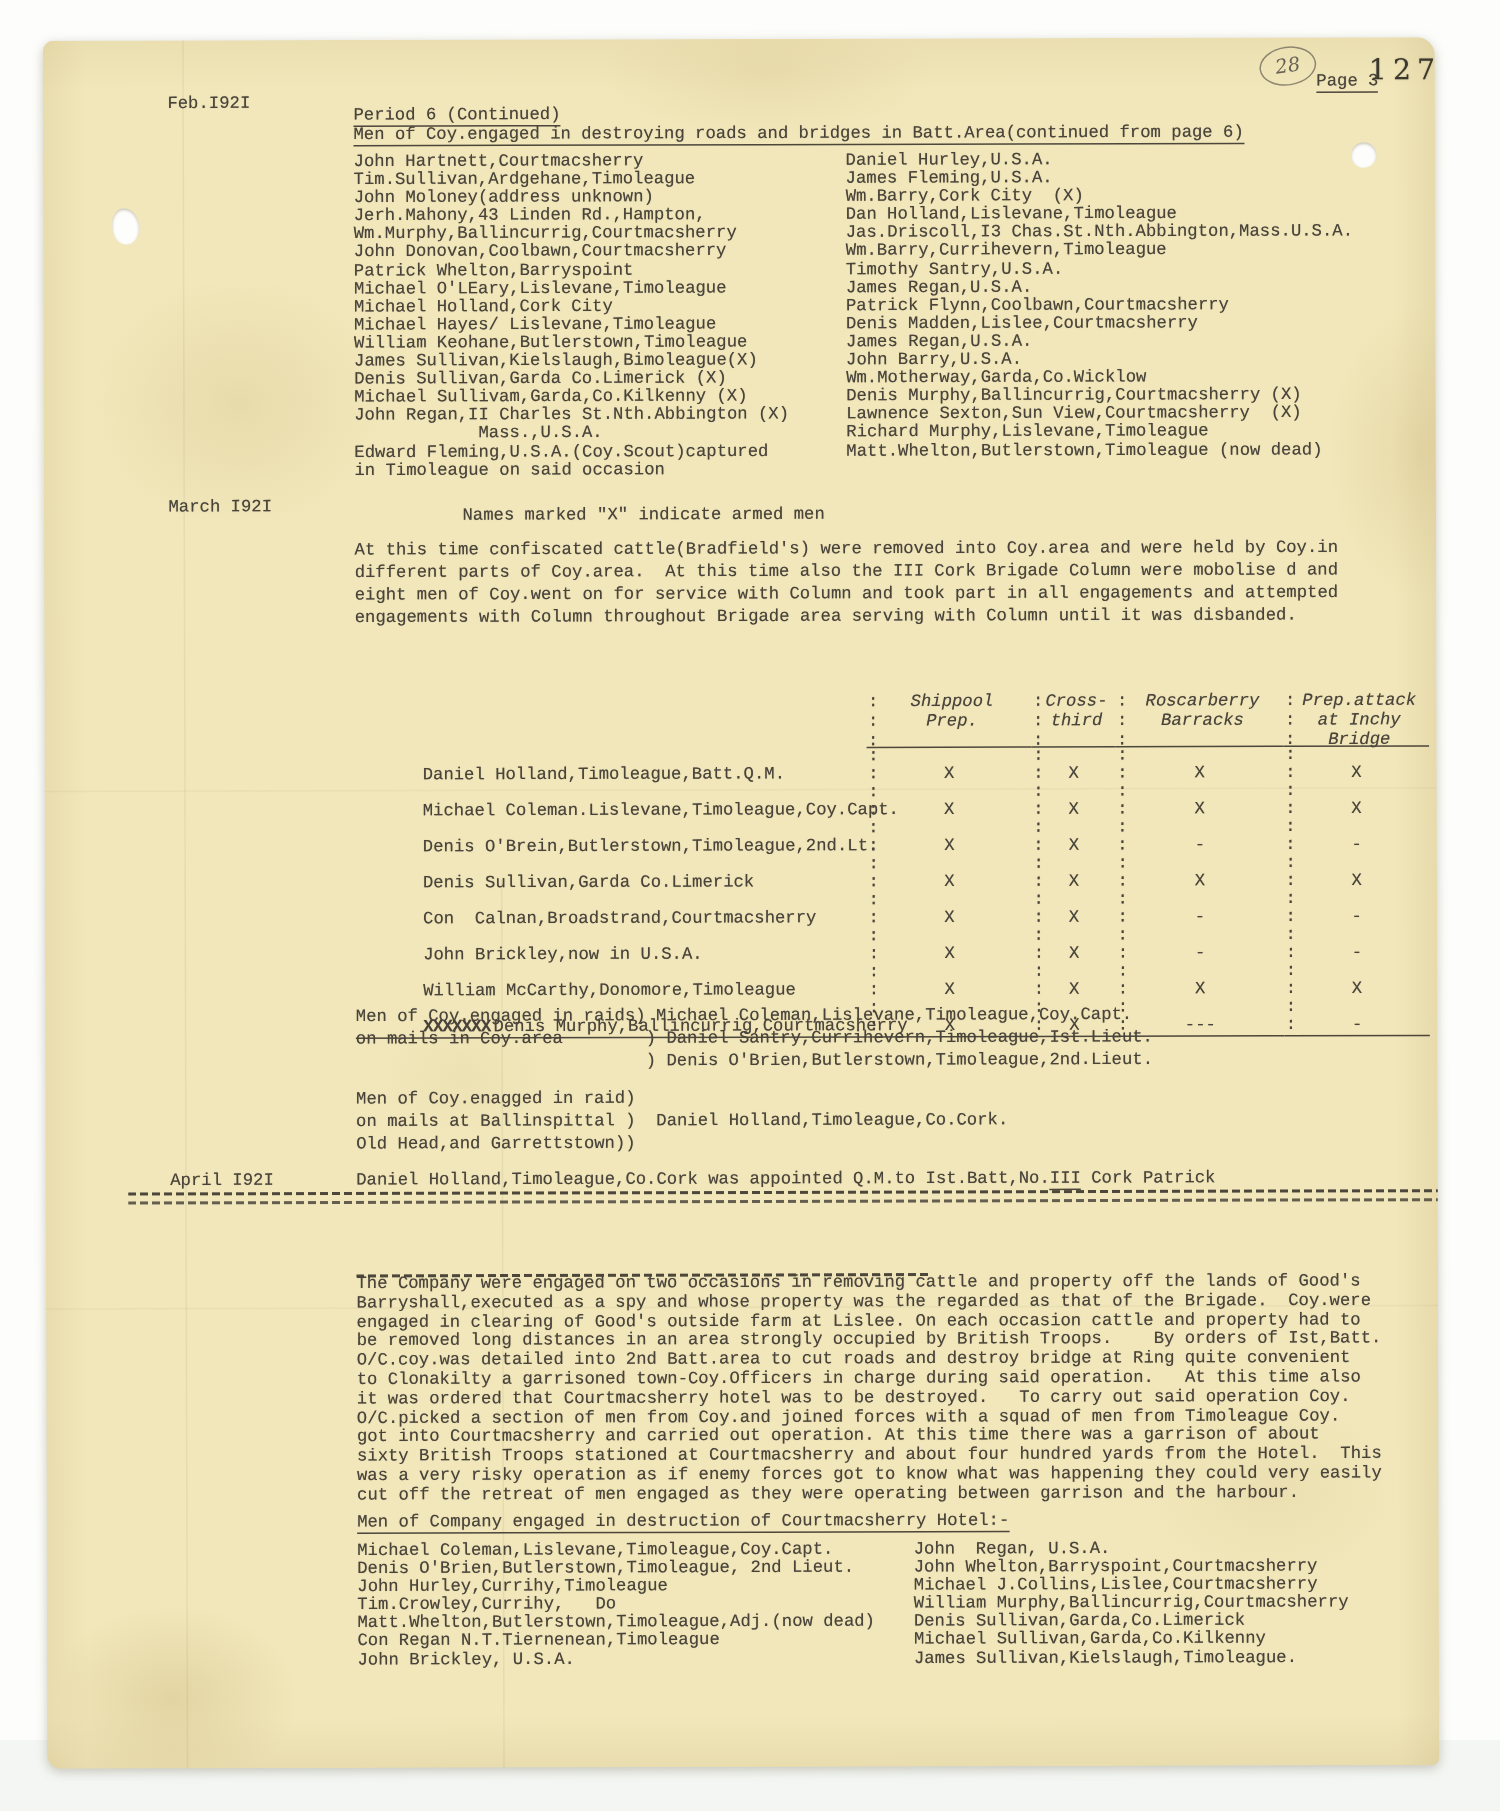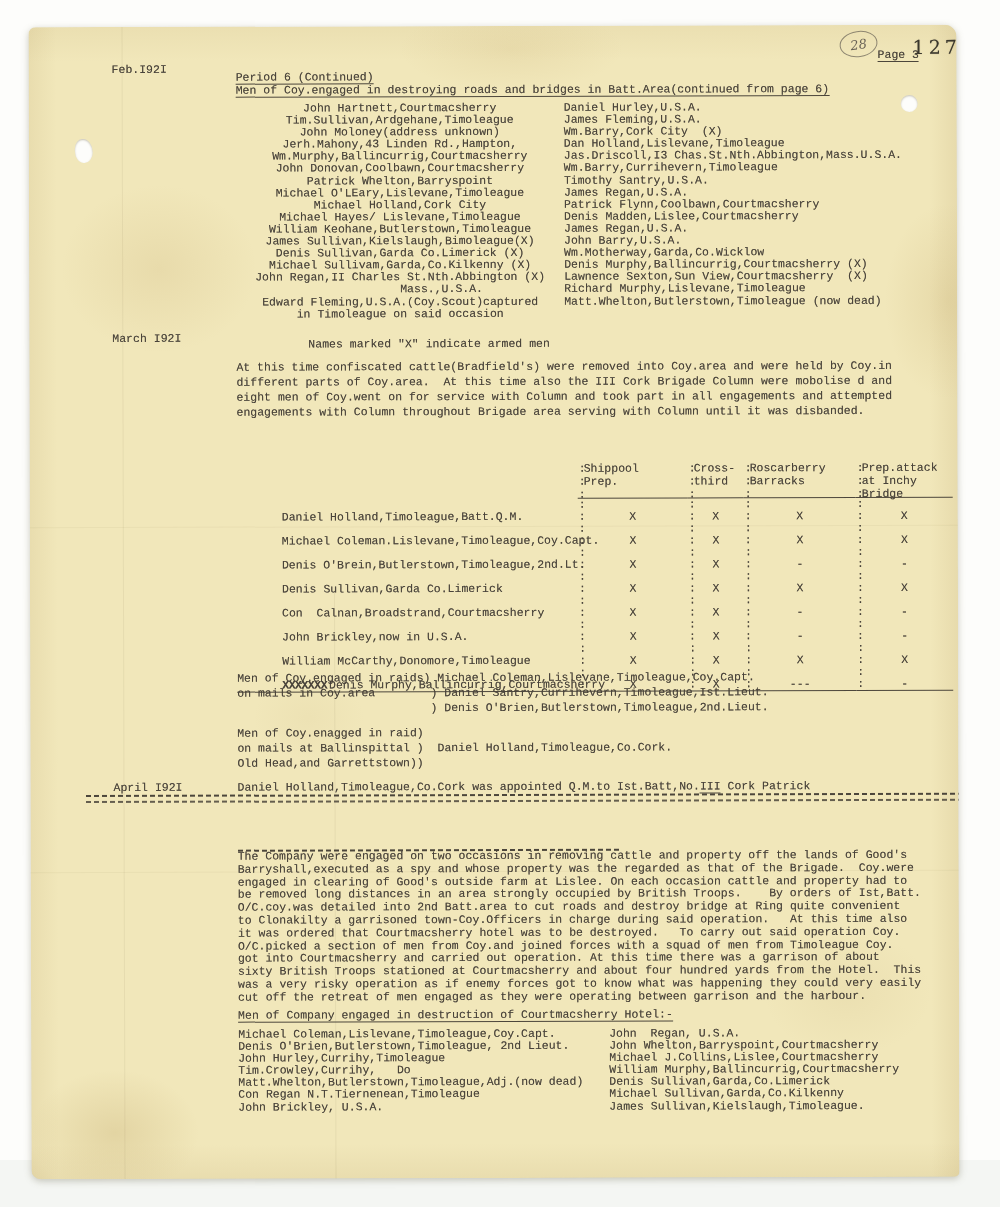--- a/index.html
+++ b/index.html
@@ -28,31 +28,31 @@
     text-shadow:0 0 .5px rgba(73,67,58,.55);
   }
   .crease-v{position:absolute;top:0;bottom:0;width:1px;background:rgba(90,75,45,.07);}
   .crease-h{position:absolute;left:0;right:0;height:1px;background:rgba(90,75,45,.05);}
   .hole{position:absolute;background:#fdfdfb;border-radius:50%;box-shadow:inset 0 1px 2px rgba(120,110,80,.4);}
   .mdate{position:absolute;left:83px;white-space:pre;}
   .content{position:absolute;left:207px;top:44px;width:716px;height:1100px;}
   .sec{position:absolute;left:0;white-space:pre;}
   .ul{display:inline-block;border-bottom:1px solid #4c463b;padding-bottom:0px;}
   .pair{display:flex;height:12.1px;line-height:12.1px;}
-  .pair .lcol{width:328px;white-space:pre;flex:none;text-align:center;}
+  .pair .lcol{width:328px;white-space:pre;flex:none;}
   .pair .lcol2{width:371px;white-space:pre;flex:none;}
   .pair .rcol{white-space:pre;}
   .para{line-height:15px;}
   .para2{line-height:12.8px;}
   .raids{line-height:15px;}
   
   #table-grid{display:grid;grid-template-columns:341px 110px 56px 112px 97px;line-height:13px;}
   .hcell{position:relative;height:36px;border-bottom:1px solid #4c463b;}
   .hcell.name-h{border-bottom:none;}
-  .hinner{position:absolute;top:0;left:6px;right:2px;white-space:pre;line-height:13px;z-index:2;}
+  .hinner{position:absolute;top:0;left:6px;right:2px;text-align:center;white-space:pre;line-height:13px;z-index:2;font-style:italic;}
   .tcol{position:relative;}
   .tcol::before{content:":";position:absolute;left:1px;top:0;}
   .hcell.tcol::before{content:":\A:\A:";white-space:pre;line-height:13px;}
   .sp{height:11px;line-height:11px;}
   .ncell{height:13px;line-height:13px;white-space:pre;position:relative;padding-left:45px;}
   .vcell{height:13px;line-height:13px;text-align:center;}
   .brow{border-bottom:1.2px solid #4c463b;}
   .strike{font-weight:bold;letter-spacing:-.5px;margin-right:2px;}
   .dashline{height:2px;background:repeating-linear-gradient(90deg,#4c463b 0 5px,transparent 5px 8px);}
   

